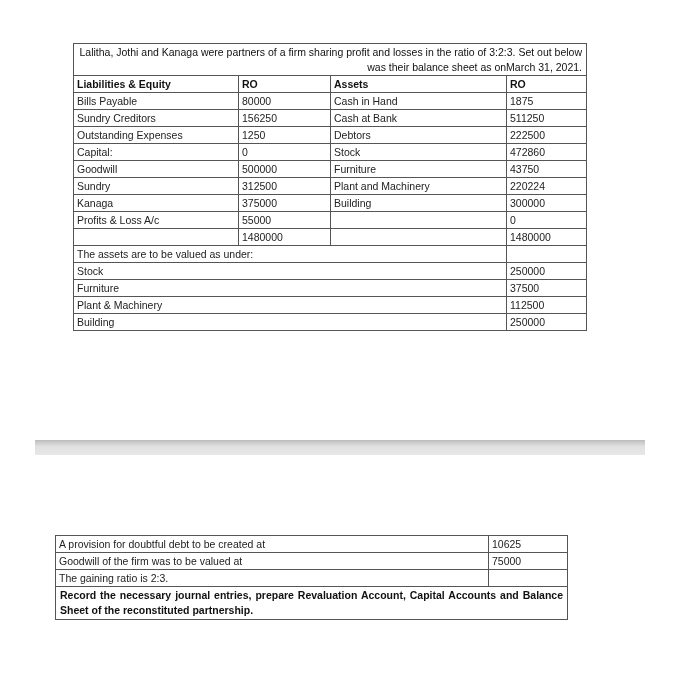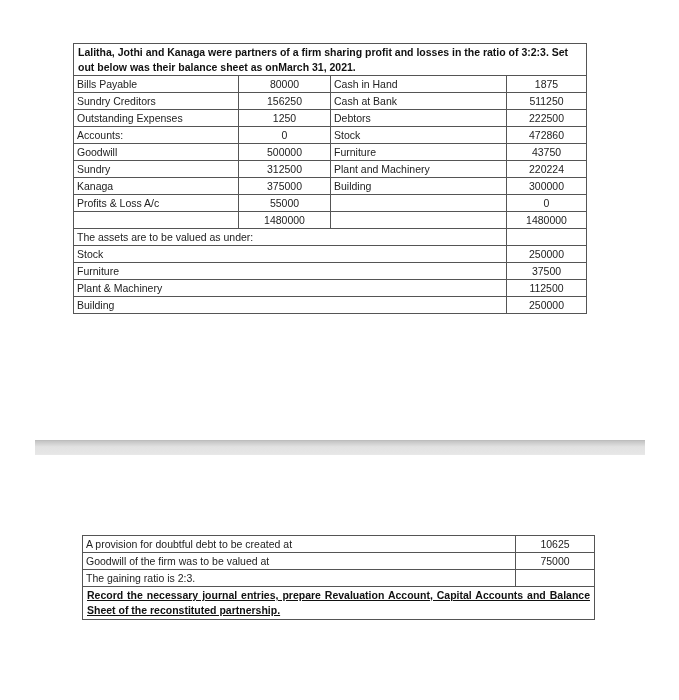--- a/index.html
+++ b/index.html
@@ -2,64 +2,70 @@
 <html><head>
 <meta charset="utf-8">
 <style>
   html, body { margin: 0; padding: 0; background: #ffffff; }
   body { width: 679px; height: 700px; position: relative; overflow: hidden;
          font-family: "Liberation Sans", sans-serif; color: #222; }
   table { border-collapse: collapse; position: absolute; table-layout: fixed;
           font-family: "Liberation Sans", sans-serif; font-size: 10.5px; }
   td { border: 1px solid #555; padding: 0 3px; height: 16px; line-height: 16px;
        white-space: nowrap; overflow: hidden; }
-  td.num { text-align: center; }
+  td.num { text-align: left; }
   td.bold, .bold { font-weight: bold; color: #111; }
-  td.title { white-space: normal; line-height: 15px; height: 31px; font-weight: bold; color: #111; padding: 0 4px; }
-  td.wrap { white-space: normal; line-height: 15px; padding: 1px 4px; text-decoration: underline; }
+  td.title { white-space: normal; line-height: 15px; height: 31px; font-weight: normal; color: #111; padding: 0 4px; text-align: right; }
+  td.wrap { white-space: normal; line-height: 15px; padding: 1px 4px; }
   #top-table { left: 73px; top: 43px; width: 513px; }
-  #bottom-table { left: 82px; top: 535px; width: 512px; }
+  #bottom-table { left: 55px; top: 535px; width: 512px; }
   .divider-bar { position: absolute; left: 35px; top: 440px; width: 610px; height: 13px;
                  background: linear-gradient(#c4c4c4, #e2e2e2 45%, #e6e6e6);
                  border-top: 1px solid #bdbdbd; border-bottom: 1px solid #e8e8e8; }
 </style>
 </head>
 <body>
 
 <table id="top-table">
   <colgroup>
     <col style="width:165px">
       <col style="width:92px">
       <col style="width:176px">
       <col style="width:80px">
   </colgroup>
   <tbody>
       <tr>
     <td colspan="4" class="title">Lalitha, Jothi and Kanaga were partners of a firm sharing profit and losses in the ratio of 3:2:3. Set out below was their balance sheet as onMarch 31, 2021.</td>
+  </tr>
+  <tr>
+    <td class="bold">Liabilities &amp; Equity</td>
+    <td class="bold">RO</td>
+    <td class="bold">Assets</td>
+    <td class="bold">RO</td>
   </tr>
   <tr>
     <td>Bills Payable</td>
     <td class="num">80000</td>
     <td>Cash in Hand</td>
     <td class="num">1875</td>
   </tr>
   <tr>
     <td>Sundry Creditors</td>
     <td class="num">156250</td>
     <td>Cash at Bank</td>
     <td class="num">511250</td>
   </tr>
   <tr>
     <td>Outstanding Expenses</td>
     <td class="num">1250</td>
     <td>Debtors</td>
     <td class="num">222500</td>
   </tr>
   <tr>
-    <td>Accounts:</td>
+    <td>Capital:</td>
     <td class="num">0</td>
     <td>Stock</td>
     <td class="num">472860</td>
   </tr>
   <tr>
     <td>Goodwill</td>
     <td class="num">500000</td>
     <td>Furniture</td>
     <td class="num">43750</td>
   </tr>

